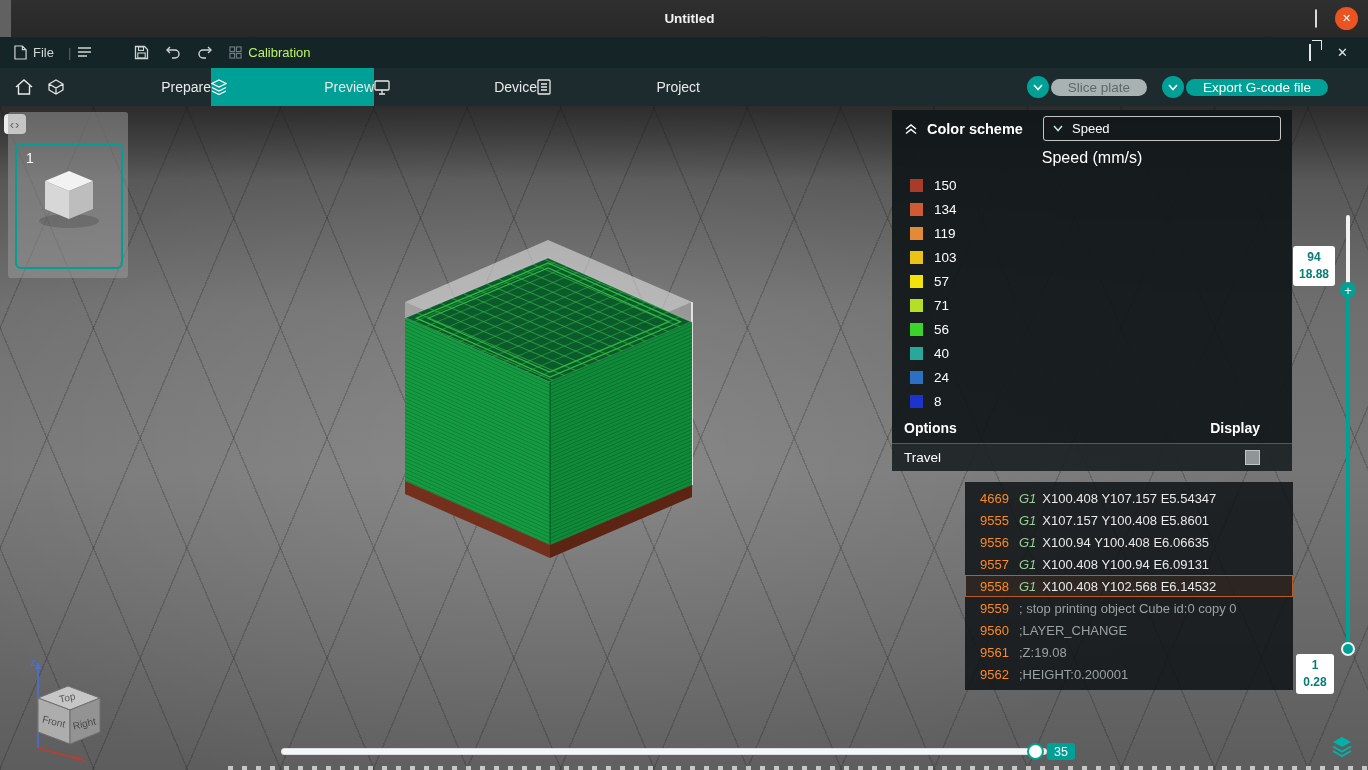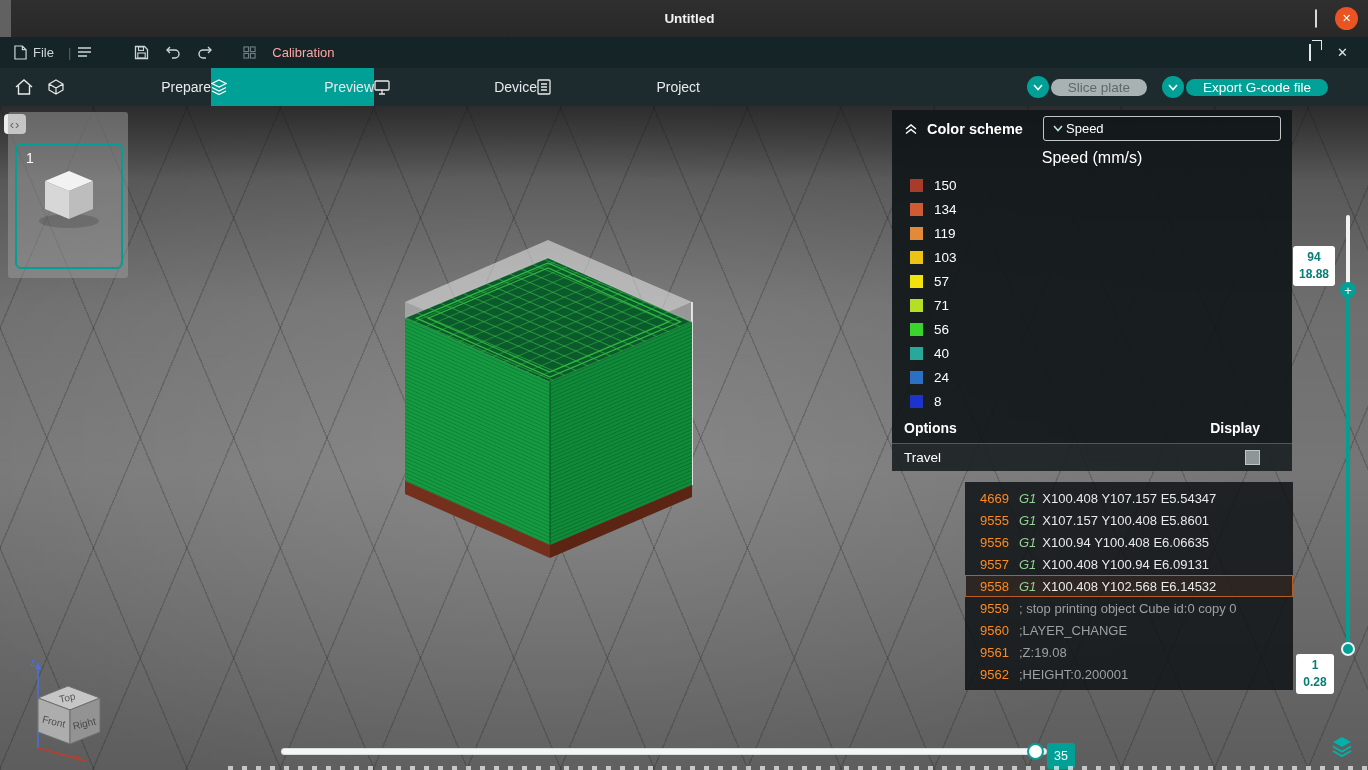--- a/index.html
+++ b/index.html
@@ -16,21 +16,21 @@
   .tb-max{width:11px;height:11px;border:1.5px solid #d8d8d8;border-radius:2px;}
   .tb-close{width:23px;height:23px;border-radius:50%;background:#e95420;color:#fff;
     display:flex;align-items:center;justify-content:center;font-size:11px;}
 
   
   .menubar{position:absolute;top:37px;left:0;right:0;height:31px;background:#142427;
     display:flex;align-items:center;color:#cdd5d6;font-size:13px;padding:0 14px;box-sizing:border-box;}
   .m-item{display:flex;align-items:center;gap:6px;margin-right:14px;}
   .m-sep{color:#51646a;margin:0 6px 0 0;}
   .m-ico{display:flex;align-items:center;margin-right:16px;}
-  .m-calib{display:flex;align-items:center;gap:16px;color:#fca5a5;margin-left:14px;}
+  .m-calib{display:flex;align-items:center;gap:6px;color:#bef264;}
   .m-win{margin-left:auto;display:flex;align-items:center;gap:26px;padding-right:6px;color:#e2e7e7;font-size:13px;}
   .win-min{width:11px;height:1.6px;background:#e2e7e7;margin-top:5px;}
   .win-restore{width:9px;height:9px;border:1.3px solid #e2e7e7;position:relative;}
   .win-restore::before{content:"";position:absolute;left:2px;top:-5px;width:9px;height:9px;
     border-top:1.3px solid #e2e7e7;border-right:1.3px solid #e2e7e7;}
 
   
   .tabbar{position:absolute;top:68px;left:0;right:0;height:38px;background:#1d2b2e;
     display:flex;align-items:stretch;color:#e7eaea;}
   .home{width:48px;display:flex;align-items:center;justify-content:center;}
@@ -61,21 +61,21 @@
   .plate{position:absolute;left:8px;top:6px;width:120px;height:166px;background:rgba(158,158,158,0.5);border-radius:3px;}
   .plate-box{position:absolute;left:7px;top:31px;width:104px;height:122px;border:2px solid #00a096;border-radius:6px;}
   .plate-num{position:absolute;left:9px;top:5px;color:#fff;font-size:14px;}
   .plate-cube{position:absolute;left:8px;top:18px;}
 
   
   .legend{position:absolute;left:892px;top:4px;width:400px;background:rgba(17,23,25,0.93);color:#fff;}
   .legend-head{height:37px;display:flex;align-items:center;padding:0 11px 0 12px;}
   .legend-title{font-weight:bold;font-size:14.5px;margin-left:9px;}
   .dropdown{margin-left:auto;width:238px;height:25px;border:1px solid rgba(255,255,255,0.75);border-radius:3px;
-    display:flex;align-items:center;padding:0 9px;gap:3px;font-size:13px;box-sizing:border-box;}
+    display:flex;align-items:center;padding:0 9px;gap:9px;font-size:13px;box-sizing:border-box;}
   .legend-sub{font-weight:normal;font-size:16px;padding:2px 12px 6px;text-align:center;}
   .legend-row{display:flex;align-items:center;height:24px;padding-left:18px;}
   .swatch{width:13px;height:13px;flex:none;}
   .legend-label{margin-left:11px;font-size:13.5px;}
   .legend-opts{display:flex;justify-content:space-between;padding:7px 32px 7px 12px;font-weight:bold;font-size:14px;}
   .travel{display:flex;align-items:center;height:27px;border-top:1px solid rgba(255,255,255,0.22);
     background:rgba(255,255,255,0.05);padding:0 12px;font-size:13.5px;}
   .checkbox{margin-left:auto;margin-right:20px;width:13px;height:13px;background:#8f9698;border:1px solid #bfc5c6;}
 
   
@@ -97,21 +97,21 @@
     background:#00a096;border:2px solid #e9f6f5;box-sizing:border-box;}
   .vlabel{position:absolute;background:#fff;border-radius:3px;color:#077d74;font-size:12px;font-weight:bold;
     text-align:center;padding:3px 0;line-height:1.4;}
   .vlabel.top{left:1293px;top:140px;width:42px;}
   .vlabel.bottom{left:1296px;top:548px;width:38px;}
 
   .htrack{position:absolute;left:281px;top:642px;width:766px;height:7px;background:#f3f7f7;border-radius:4px;
     box-shadow:inset 0 0 0 1px rgba(0,0,0,0.10);}
   .hhandle{position:absolute;left:1027px;top:637px;width:17px;height:17px;border-radius:50%;
     background:#fff;border:2.5px solid #00a096;box-sizing:border-box;}
-  .hbadge{position:absolute;left:1047px;top:637px;min-width:18px;height:26px;background:#00a096;color:#fff;
+  .hbadge{position:absolute;left:1047px;top:637px;min-width:18px;height:17px;background:#00a096;color:#fff;
     border-radius:3px;font-size:12.5px;display:flex;align-items:center;justify-content:center;padding:0 5px;}
 
   .navcube{position:absolute;left:12px;top:546px;}
   .layersbtn{position:absolute;left:1330px;top:628px;}
   .ticks{position:absolute;left:228px;right:0;bottom:0;height:4px;
     background:repeating-linear-gradient(90deg, rgba(255,255,255,0.65) 0 5px, transparent 5px 14px);}
 </style>
 </head>
 <body>
 

